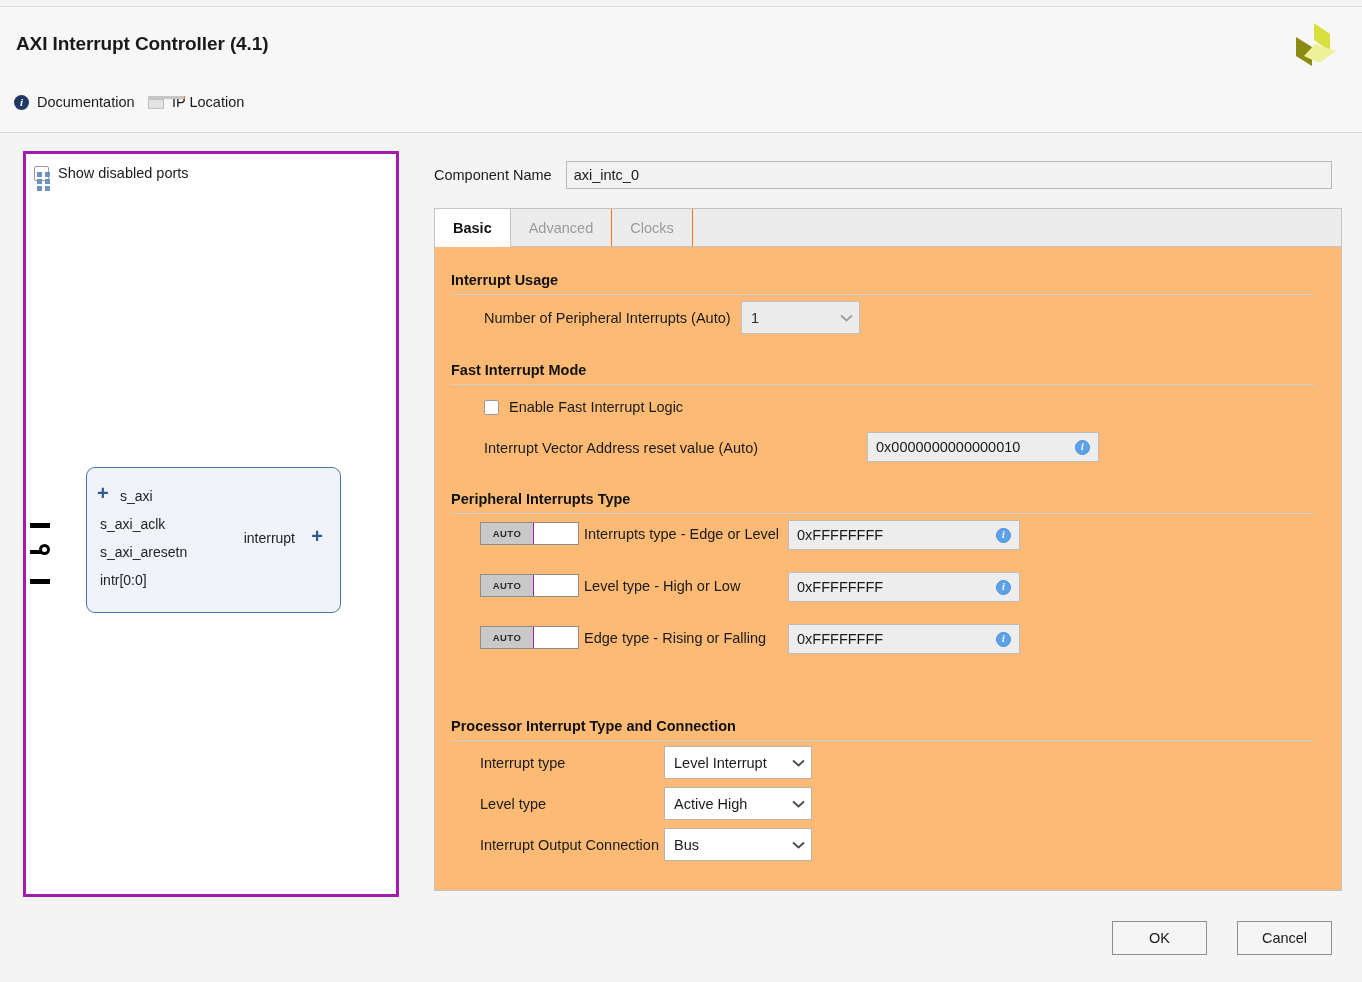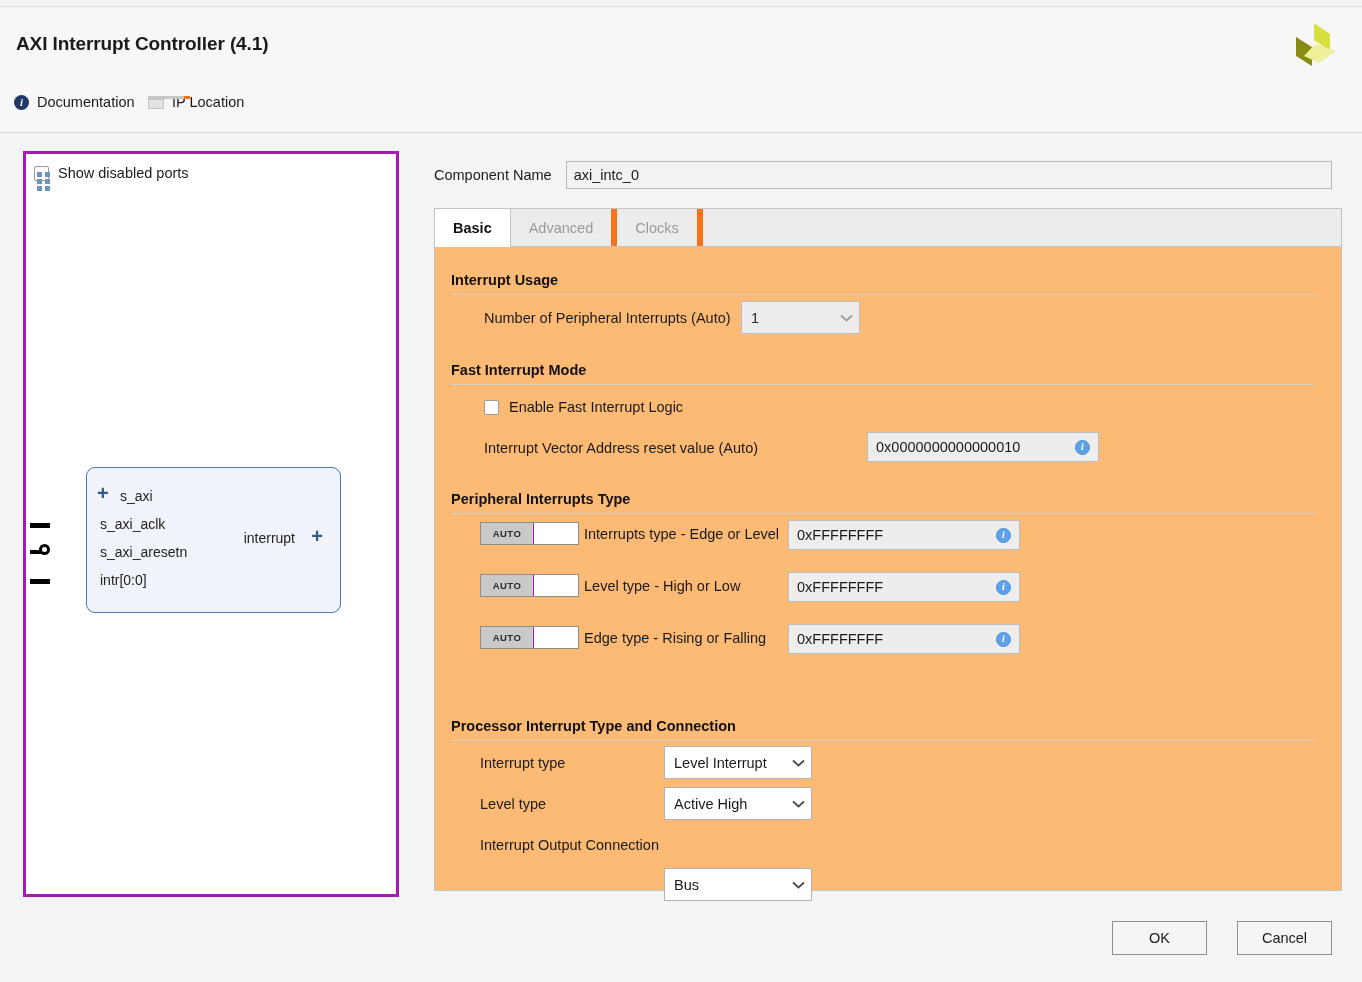--- a/index.html
+++ b/index.html
@@ -227,21 +227,21 @@
     display: flex;
     align-items: stretch;
   }
   .tab {
     display: flex;
     align-items: center;
     justify-content: center;
     padding: 0 18px;
     font-size: 14.5px;
     color: #9a9a9a;
-    border-right: 6px solid #f97316;
+    border-right: 1px solid #f97316;
     box-sizing: border-box;
     cursor: pointer;
     background: transparent;
   }
   .tab.active {
     background: #ffffff;
     color: #111111;
     font-weight: bold;
     border-right: 1px solid #c4c4c4;
     border-bottom: 1px solid #ffffff;
@@ -545,21 +545,21 @@
   <div class="qcombo" style="left:229px; top:578px; width:148px;">
     <span class="val">Active High</span>
     <span class="chev">
       <svg width="13" height="8" viewBox="0 0 13 8">
           <path d="M1 1.5 L6.5 6.5 L12 1.5" fill="none" stroke="#4a4a4a" stroke-width="1.8"></path>
         </svg>
     </span>
   </div>
 
   <div class="field-label" style="left:45px; top:628px;">Interrupt Output Connection</div>
-  <div class="qcombo" style="left:229px; top:619px; width:148px;margin-top:40px;">
+  <div class="qcombo" style="left:229px; top:619px; width:148px;">
     <span class="val">Bus</span>
     <span class="chev">
       <svg width="13" height="8" viewBox="0 0 13 8">
           <path d="M1 1.5 L6.5 6.5 L12 1.5" fill="none" stroke="#4a4a4a" stroke-width="1.8"></path>
         </svg>
     </span>
   </div>
 </div>
 
 <div class="qbutton" id="btn-ok">OK</div>

